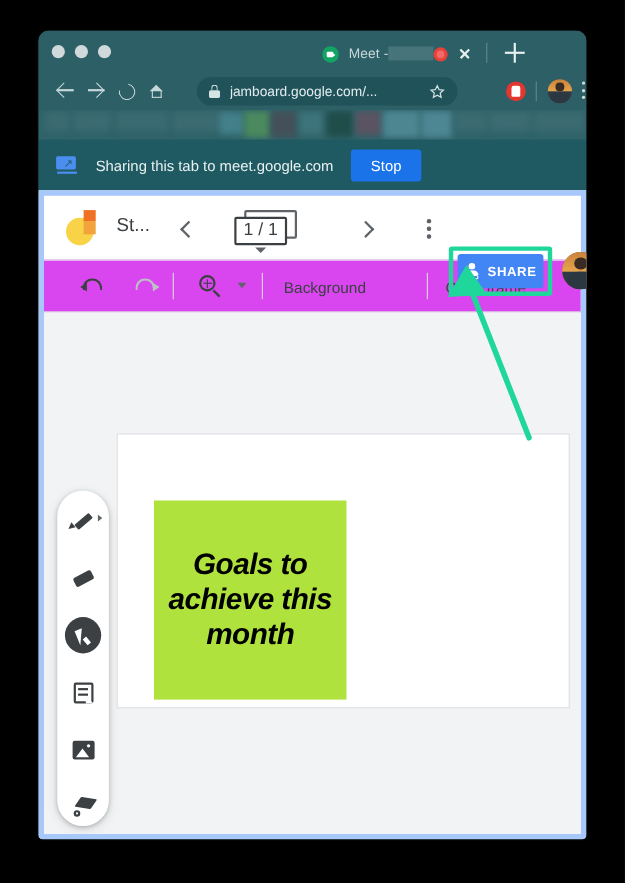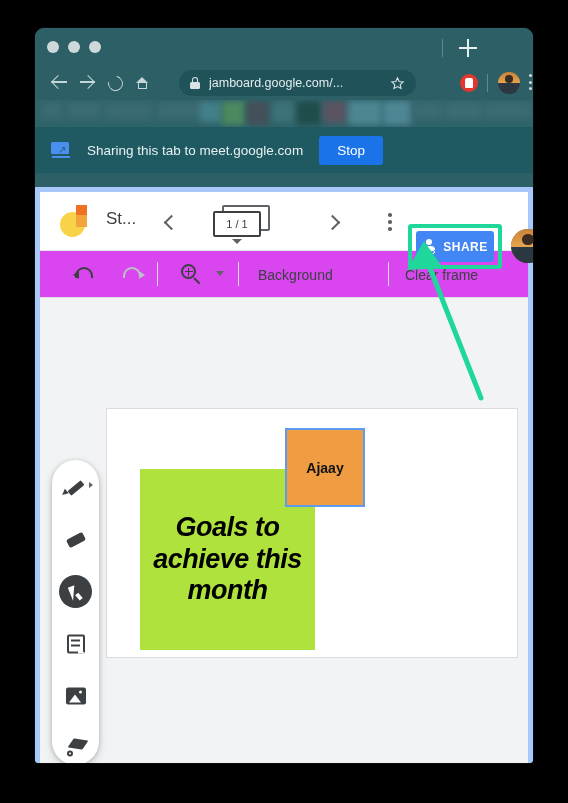--- a/index.html
+++ b/index.html
@@ -405,21 +405,21 @@
     border-radius: 3px;
     padding: 7px 18px;
     cursor: pointer;
     font-family: "Liberation Sans", sans-serif;
   }
 
   
   #shared-frame {
     position: absolute;
     left: 0;
-    top: 159px;
+    top: 145px;
     width: 498px;
     height: 590px;
     border: 5px solid #a8c7fa;
     box-sizing: border-box;
     background: #ffffff;
     overflow: hidden;
   }
 
   
   #jam-header {
@@ -493,21 +493,21 @@
     position: absolute;
     left: 5px; top: 6px;
     width: 48px; height: 26px;
     border: 2.5px solid #3c4043;
     border-radius: 2px;
     background: #fff;
     box-sizing: border-box;
     display: flex;
     align-items: center;
     justify-content: center;
-    font-size: 11px;
+    font-size: 16px;
     color: #3c4043;
   }
   #frame-counter .caret {
     position: absolute;
     left: 24px; top: 34px;
     width: 0; height: 0;
     border-left: 5px solid transparent;
     border-right: 5px solid transparent;
     border-top: 5px solid #5f6368;
   }
@@ -910,20 +910,28 @@
 <div id="browser-window">
 
   <div id="tab-strip">
     <div class="win-buttons">
       <div class="win-dot"></div>
       <div class="win-dot"></div>
       <div class="win-dot"></div>
     </div>
 
 
+    <div class="tab" id="tab-meet">
+      <div class="tab-favicon">
+        <div class="meet-fav"></div>
+      </div>
+      <div class="tab-title"><span>Meet -</span><span class="redaction"></span></div>
+      <div class="rec-indicator"></div>
+      <div class="tab-close"></div>
+    </div>
 
     <div class="tab-separator"></div>
     <div id="new-tab-button"></div>
   </div>
 
   <div id="omnibox-row">
     <div class="nav-btn" id="nav-back">
       <div class="nav-arrow"></div>
         <div class="nav-bar-line"></div>
     </div>
@@ -1051,23 +1059,20 @@
       <div class="tb-text-btn" id="background-button">Background</div>
       <div class="tb-divider" id="tb-div-3"></div>
       <div class="tb-text-btn" id="clear-frame-button">Clear frame</div>
     </div>
 
     <div id="jam-canvas-area">
       <div id="jam-board">
         <div id="sticky-note-green">
           <div class="note-text">Goals to achieve this month</div>
         </div>
-        <div id="sticky-note-orange">
-          <div class="note-text">Ajaay</div>
-        </div>
       </div>
     </div>
 
     <div id="tool-palette">
       <div class="tool-slot" id="tool-pen">
         <div class="tool-glyph">
           <div class="pen-body"></div>
             <div class="pen-tip"></div>
         </div>
       </div>

